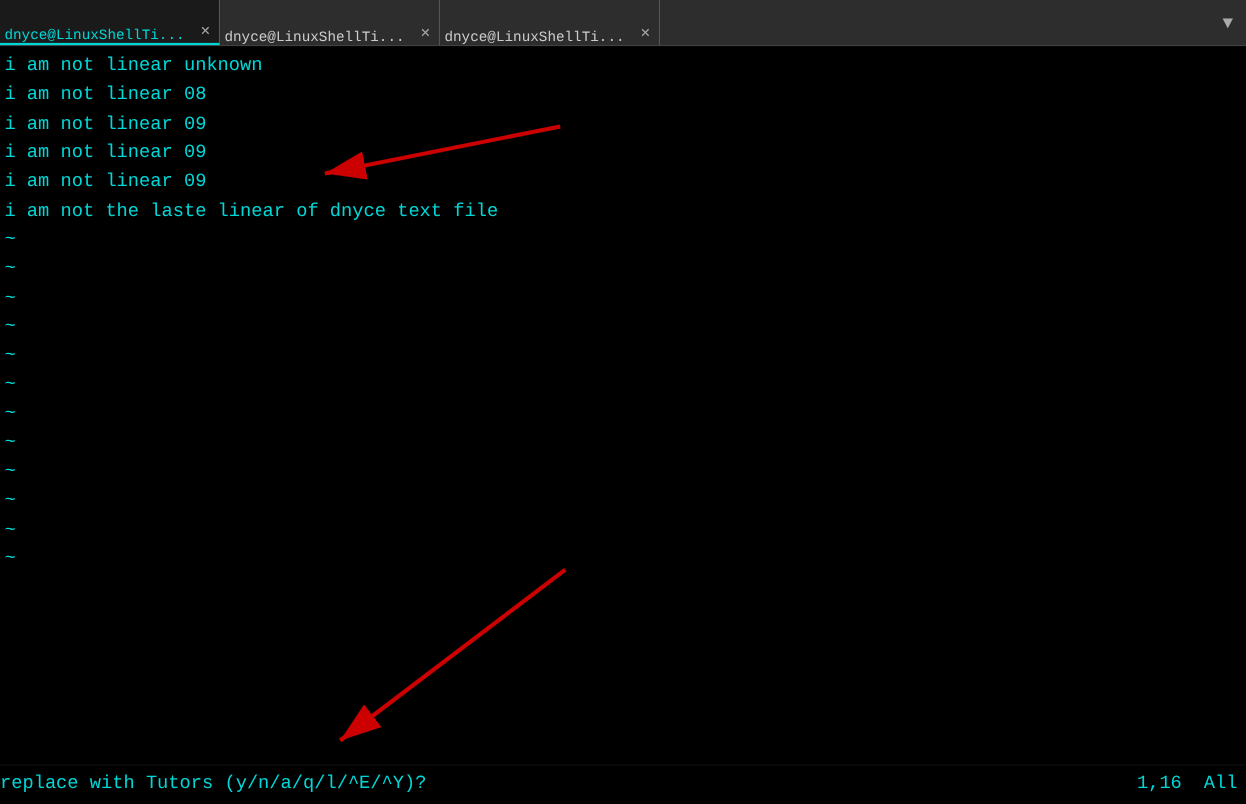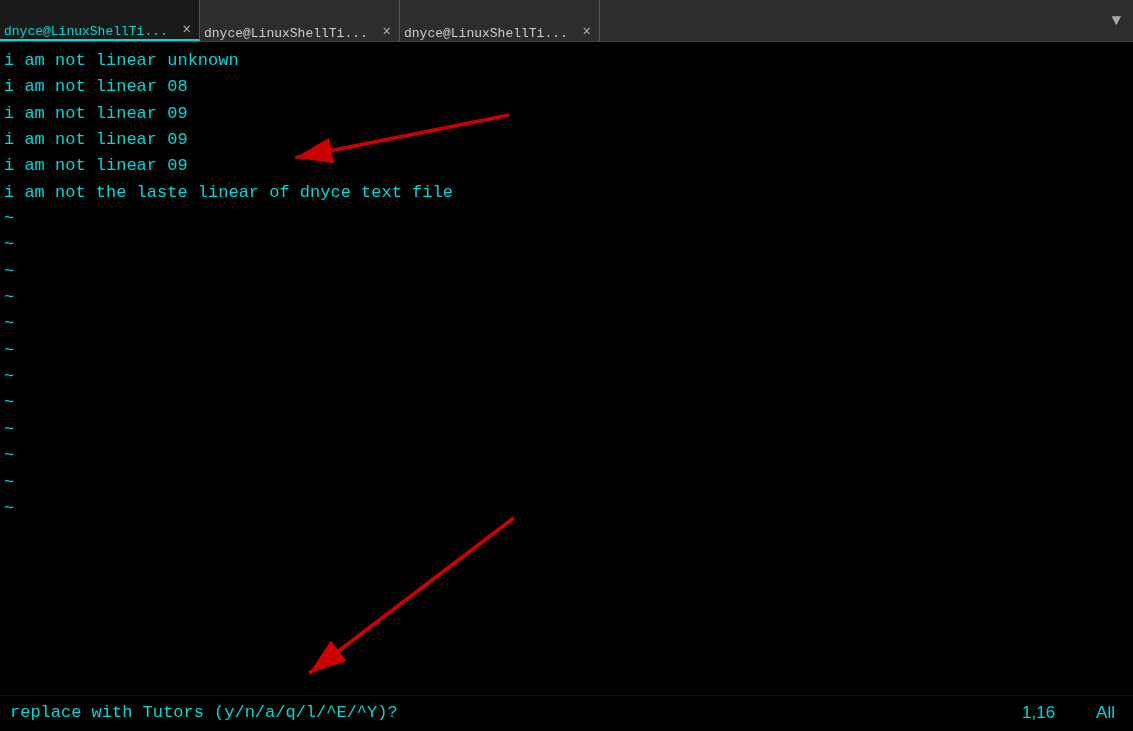--- a/index.html
+++ b/index.html
@@ -90,37 +90,37 @@
 
     .status-bar {
       position: absolute;
       bottom: 0;
       left: 0;
       right: 0;
       height: 36px;
       background: #000;
       display: flex;
       align-items: center;
-      padding: 0 10px;
+      padding: 0 0;
       border-top: 1px solid #111;
     }
 
     .status-left {
       color: #00d8d8;
       font-size: 17px;
       font-family: 'Courier New', Courier, monospace;
       flex: 1;
     }
 
     .status-right {
       color: #00d8d8;
       font-size: 17px;
-      font-family: Liberation Sans, sans-serif;
-      display: flex;
-      gap: 41px;
+      font-family: Liberation Mono, monospace;
+      display: flex;
+      gap: 20px;
       padding-right: 8px;
     }
 
     
     .arrows-overlay {
       position: absolute;
       top: 0;
       left: 0;
       width: 100%;
       height: 100%;

